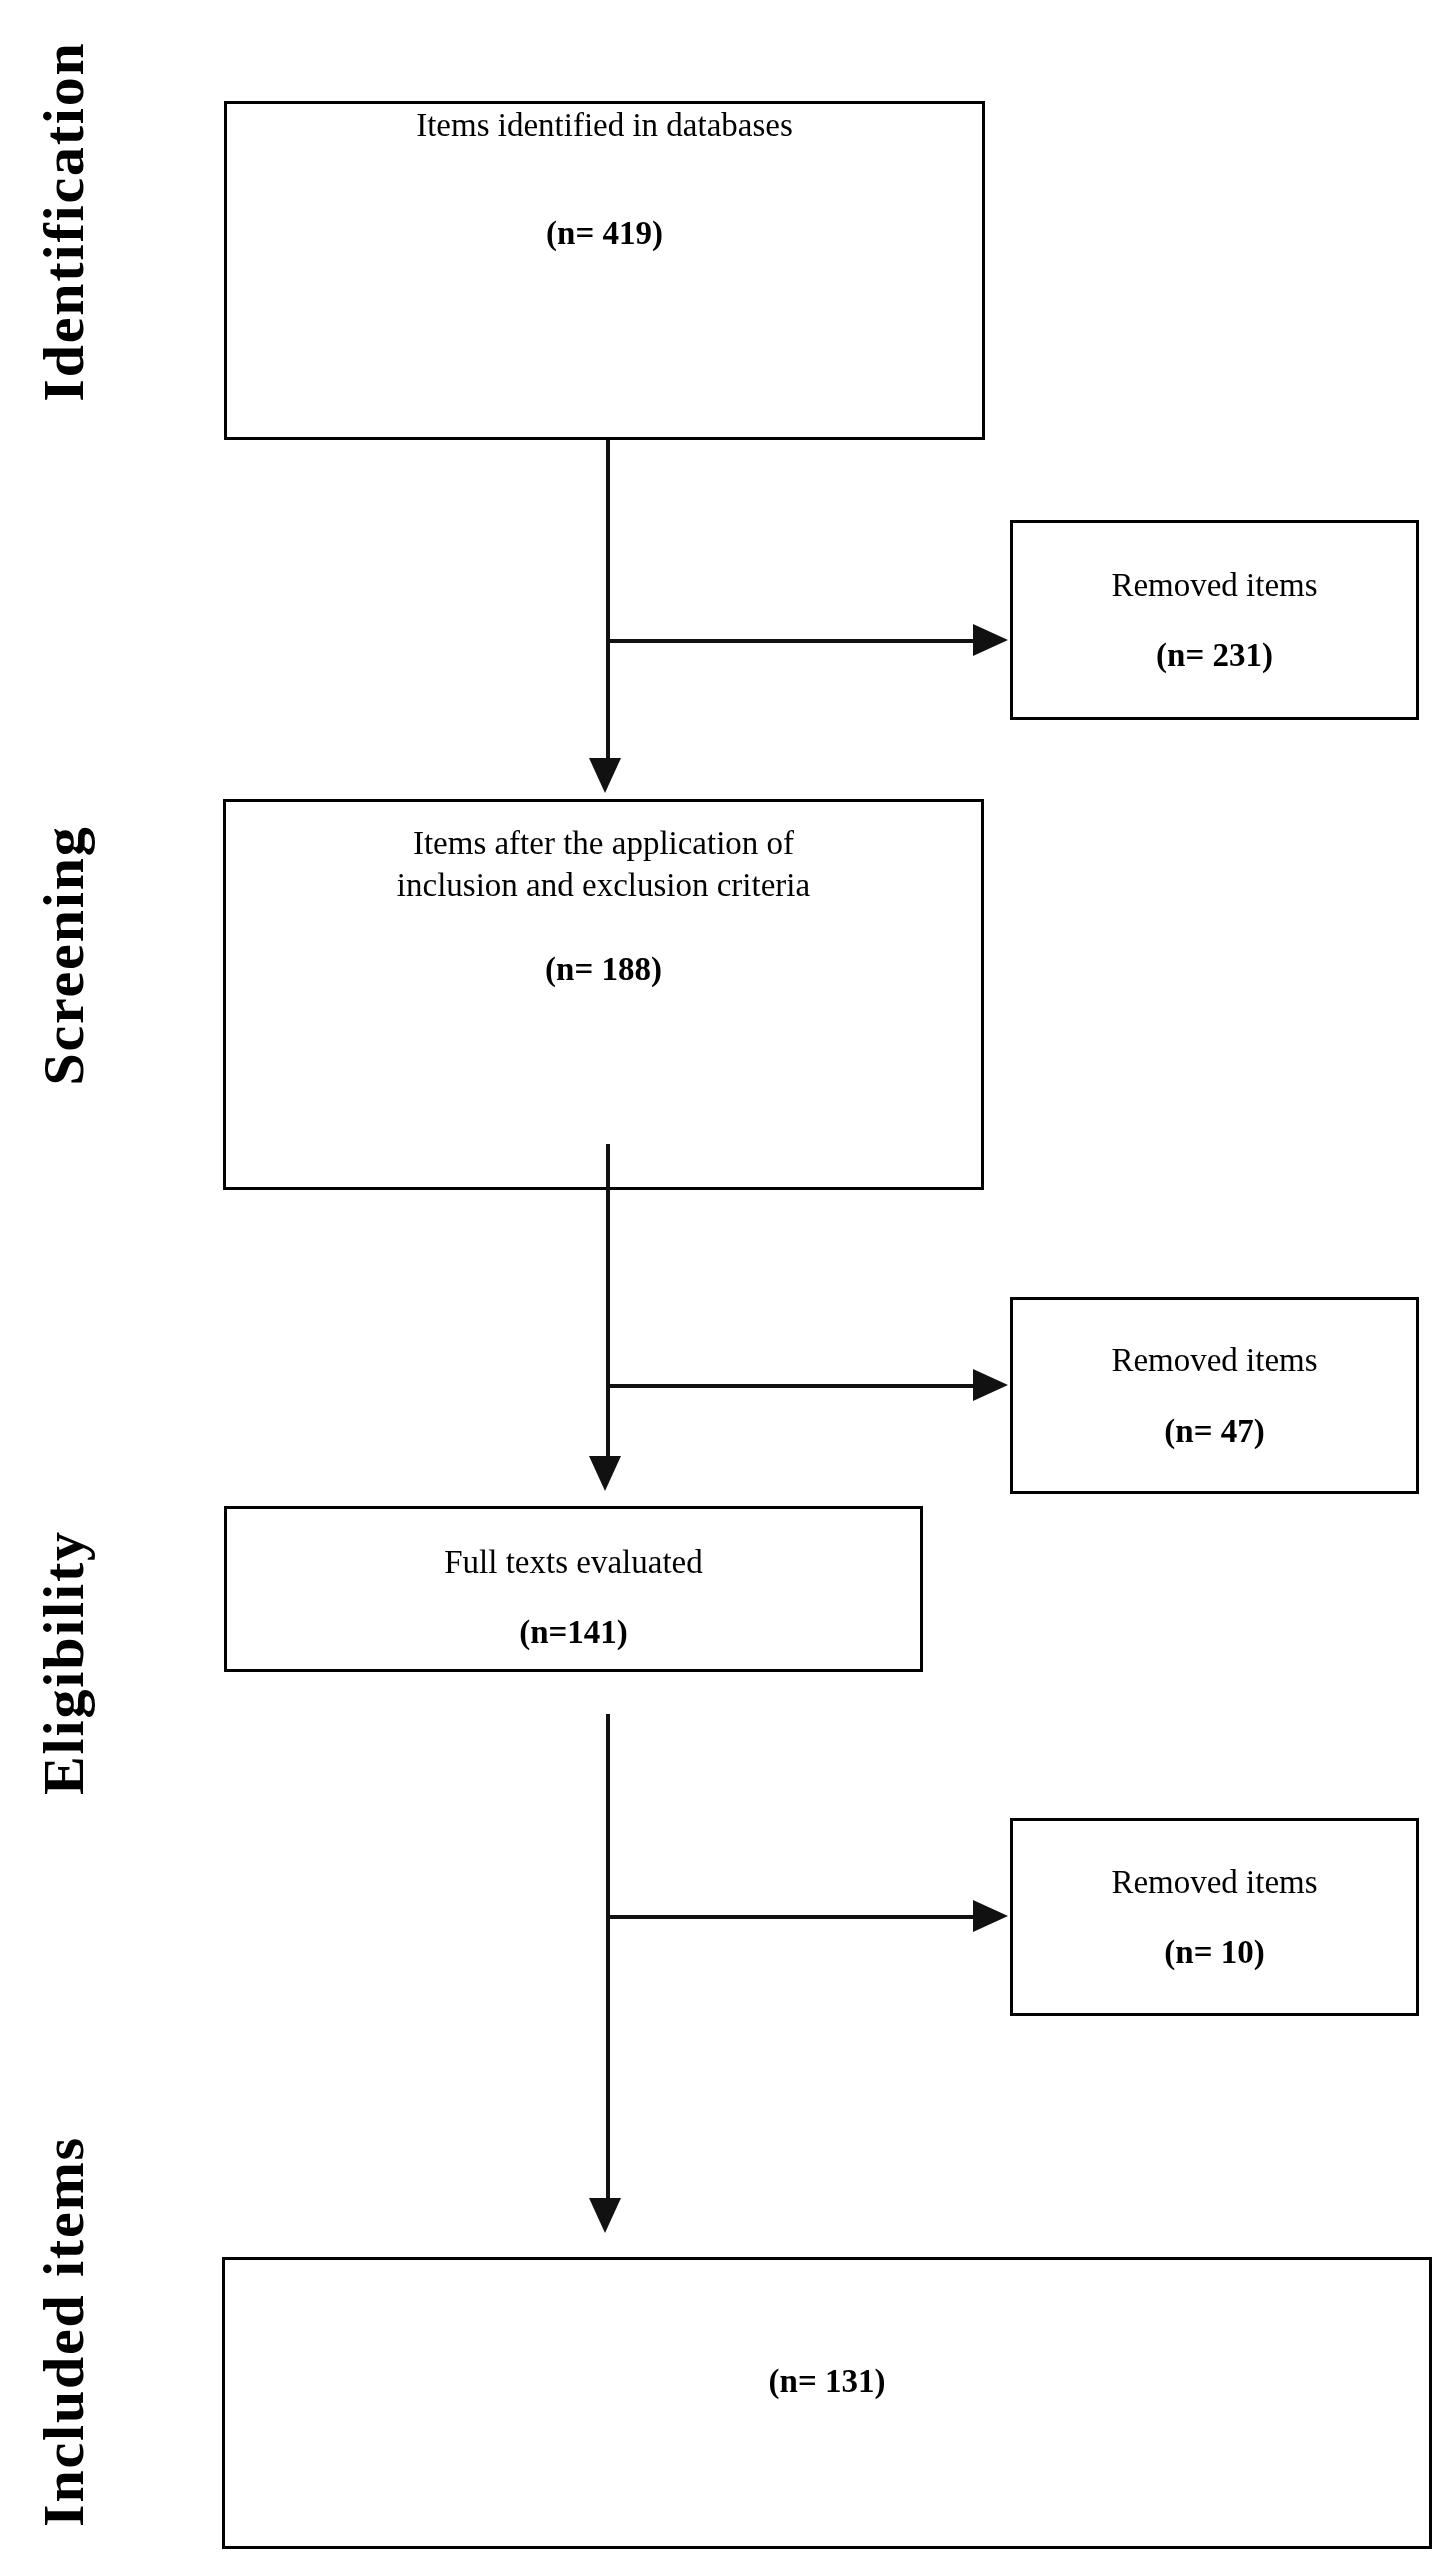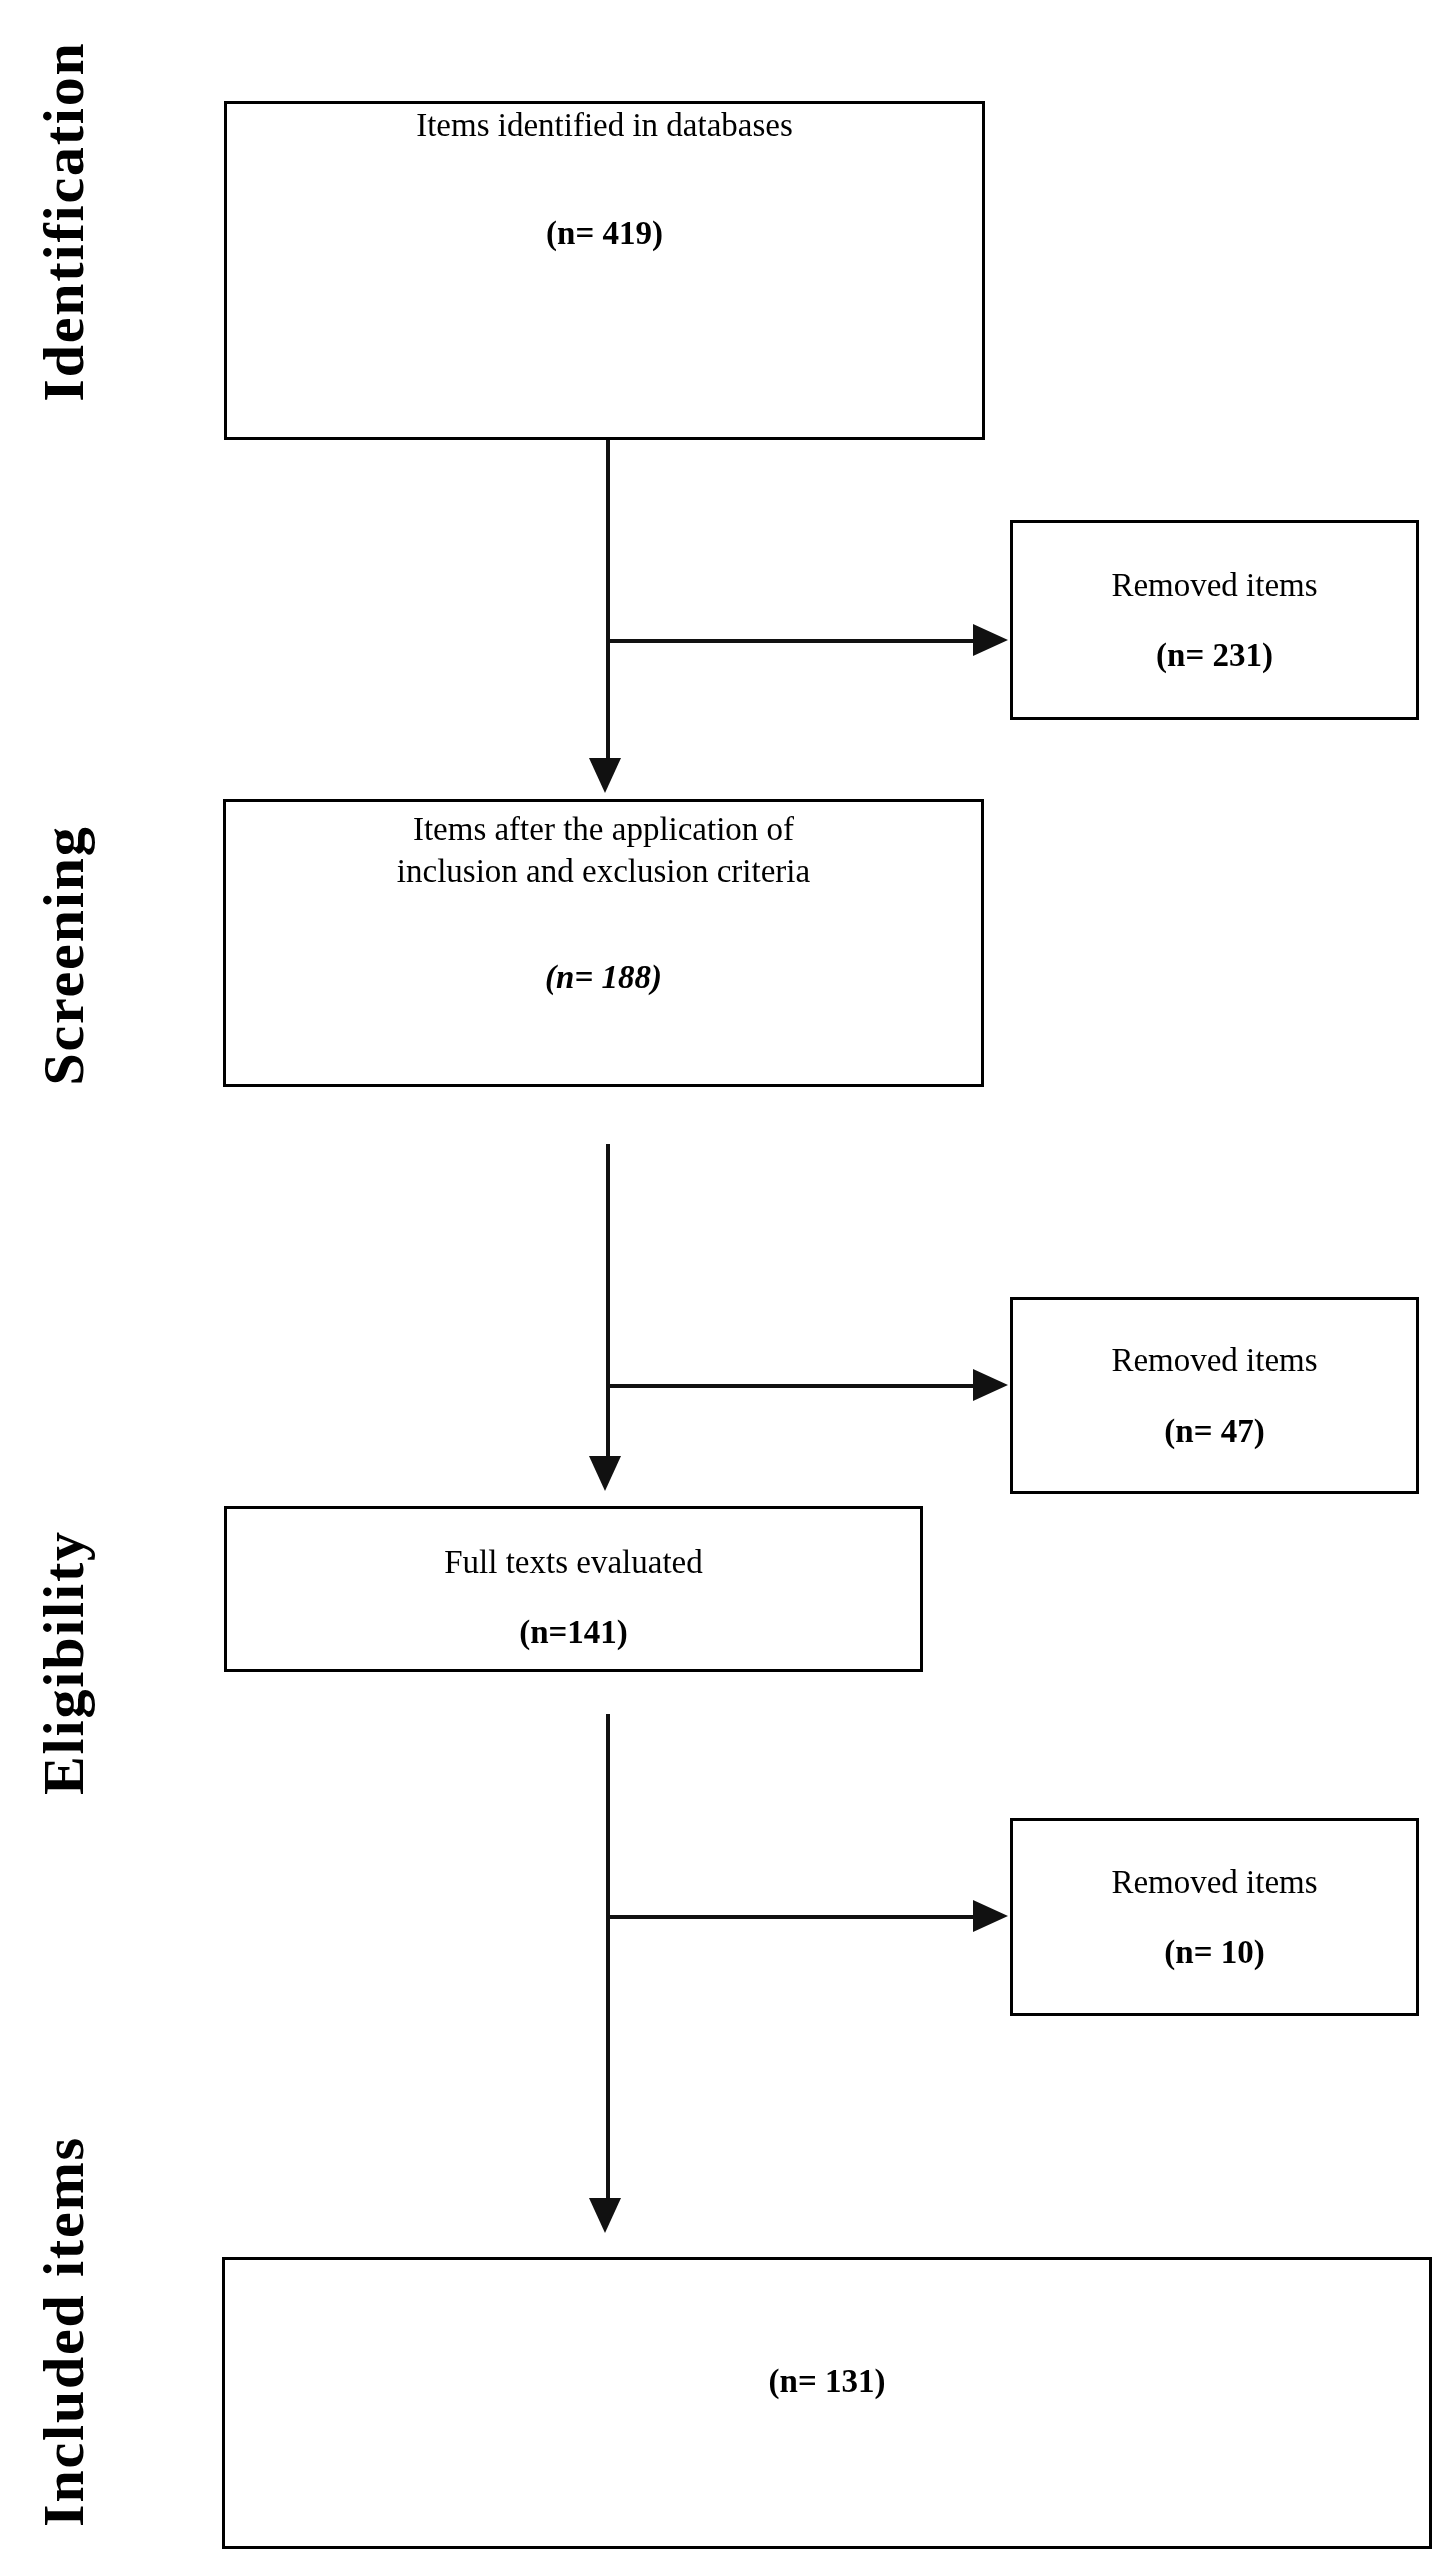--- a/index.html
+++ b/index.html
@@ -77,24 +77,24 @@
   <div class="vline" style="left:606px;top:440px;height:320px;"></div>
   <div class="arrow-down" style="left:589px;top:758px;"></div>
   <div class="hline" style="left:606px;top:639px;width:369px;"></div>
   <div class="arrow-right" style="left:973px;top:624px;"></div>
 
   <div class="fbox" style="left:1010px;top:520px;width:409px;height:200px;justify-content:center;">
     <div>Removed items</div>
     <div class="count">(n= 231)</div>
   </div>
 
-  <div class="fbox" style="left:223px;top:799px;width:761px;height:288px;padding-top:6px;">
+  <div class="fbox" style="left:223px;top:799px;width:761px;height:391px;padding-top:20px;">
     <div>Items after the application of</div>
     <div>inclusion and exclusion criteria</div>
-    <div class="count" style="margin-top:64px;font-style:italic;">(n= 188)</div>
+    <div class="count" style="margin-top:42px;">(n= 188)</div>
   </div>
 
   <div class="vline" style="left:606px;top:1144px;height:314px;"></div>
   <div class="arrow-down" style="left:589px;top:1456px;"></div>
   <div class="hline" style="left:606px;top:1384px;width:369px;"></div>
   <div class="arrow-right" style="left:973px;top:1369px;"></div>
 
   <div class="fbox" style="left:1010px;top:1297px;width:409px;height:197px;justify-content:center;">
     <div>Removed items</div>
     <div class="count">(n= 47)</div>

